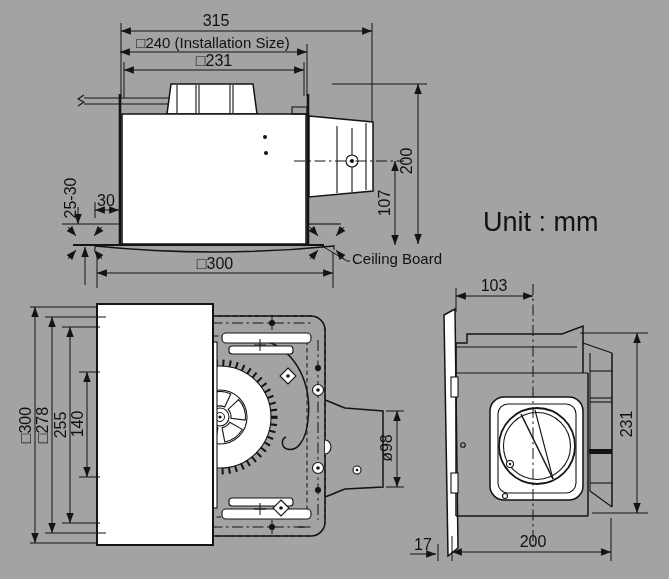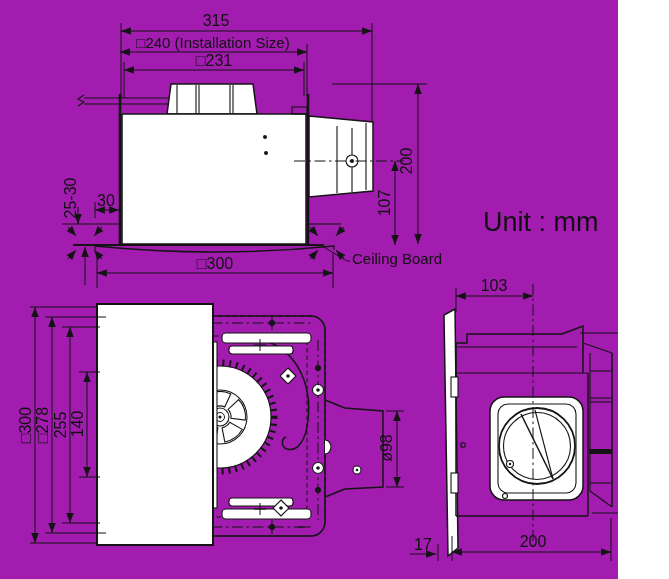--- a/index.html
+++ b/index.html
@@ -1,16 +1,16 @@
 <!DOCTYPE html>
 <html><head>
 <meta charset="utf-8">
 <style>
   html,body { margin:0; padding:0; background:#fff; }
-  #stage { position:relative; width:618px; height:579px; background:#a21caf; overflow:hidden; }
+  #stage { position:relative; width:669px; height:579px; background:#a3a3a3; overflow:hidden; }
   svg { display:block; }
   .ln  { fill:none; stroke:#141414; stroke-width:1.5; stroke-linejoin:miter; stroke-linecap:butt; }
   .ln2 { fill:none; stroke:#141414; stroke-width:1.1; }
   .ln3 { fill:none; stroke:#141414; stroke-width:2.6; }
   .dm  { fill:none; stroke:#141414; stroke-width:1; }
   .dd  { stroke-dasharray:11 3.5 2.5 3.5; }
   .da  { stroke-dasharray:4.5 3; }
   .fw  { fill:#fff; }
   .fk  { fill:#141414; stroke:none; }
   .tx  { font-family:"Liberation Sans", sans-serif; font-size:16px; fill:#111; }

